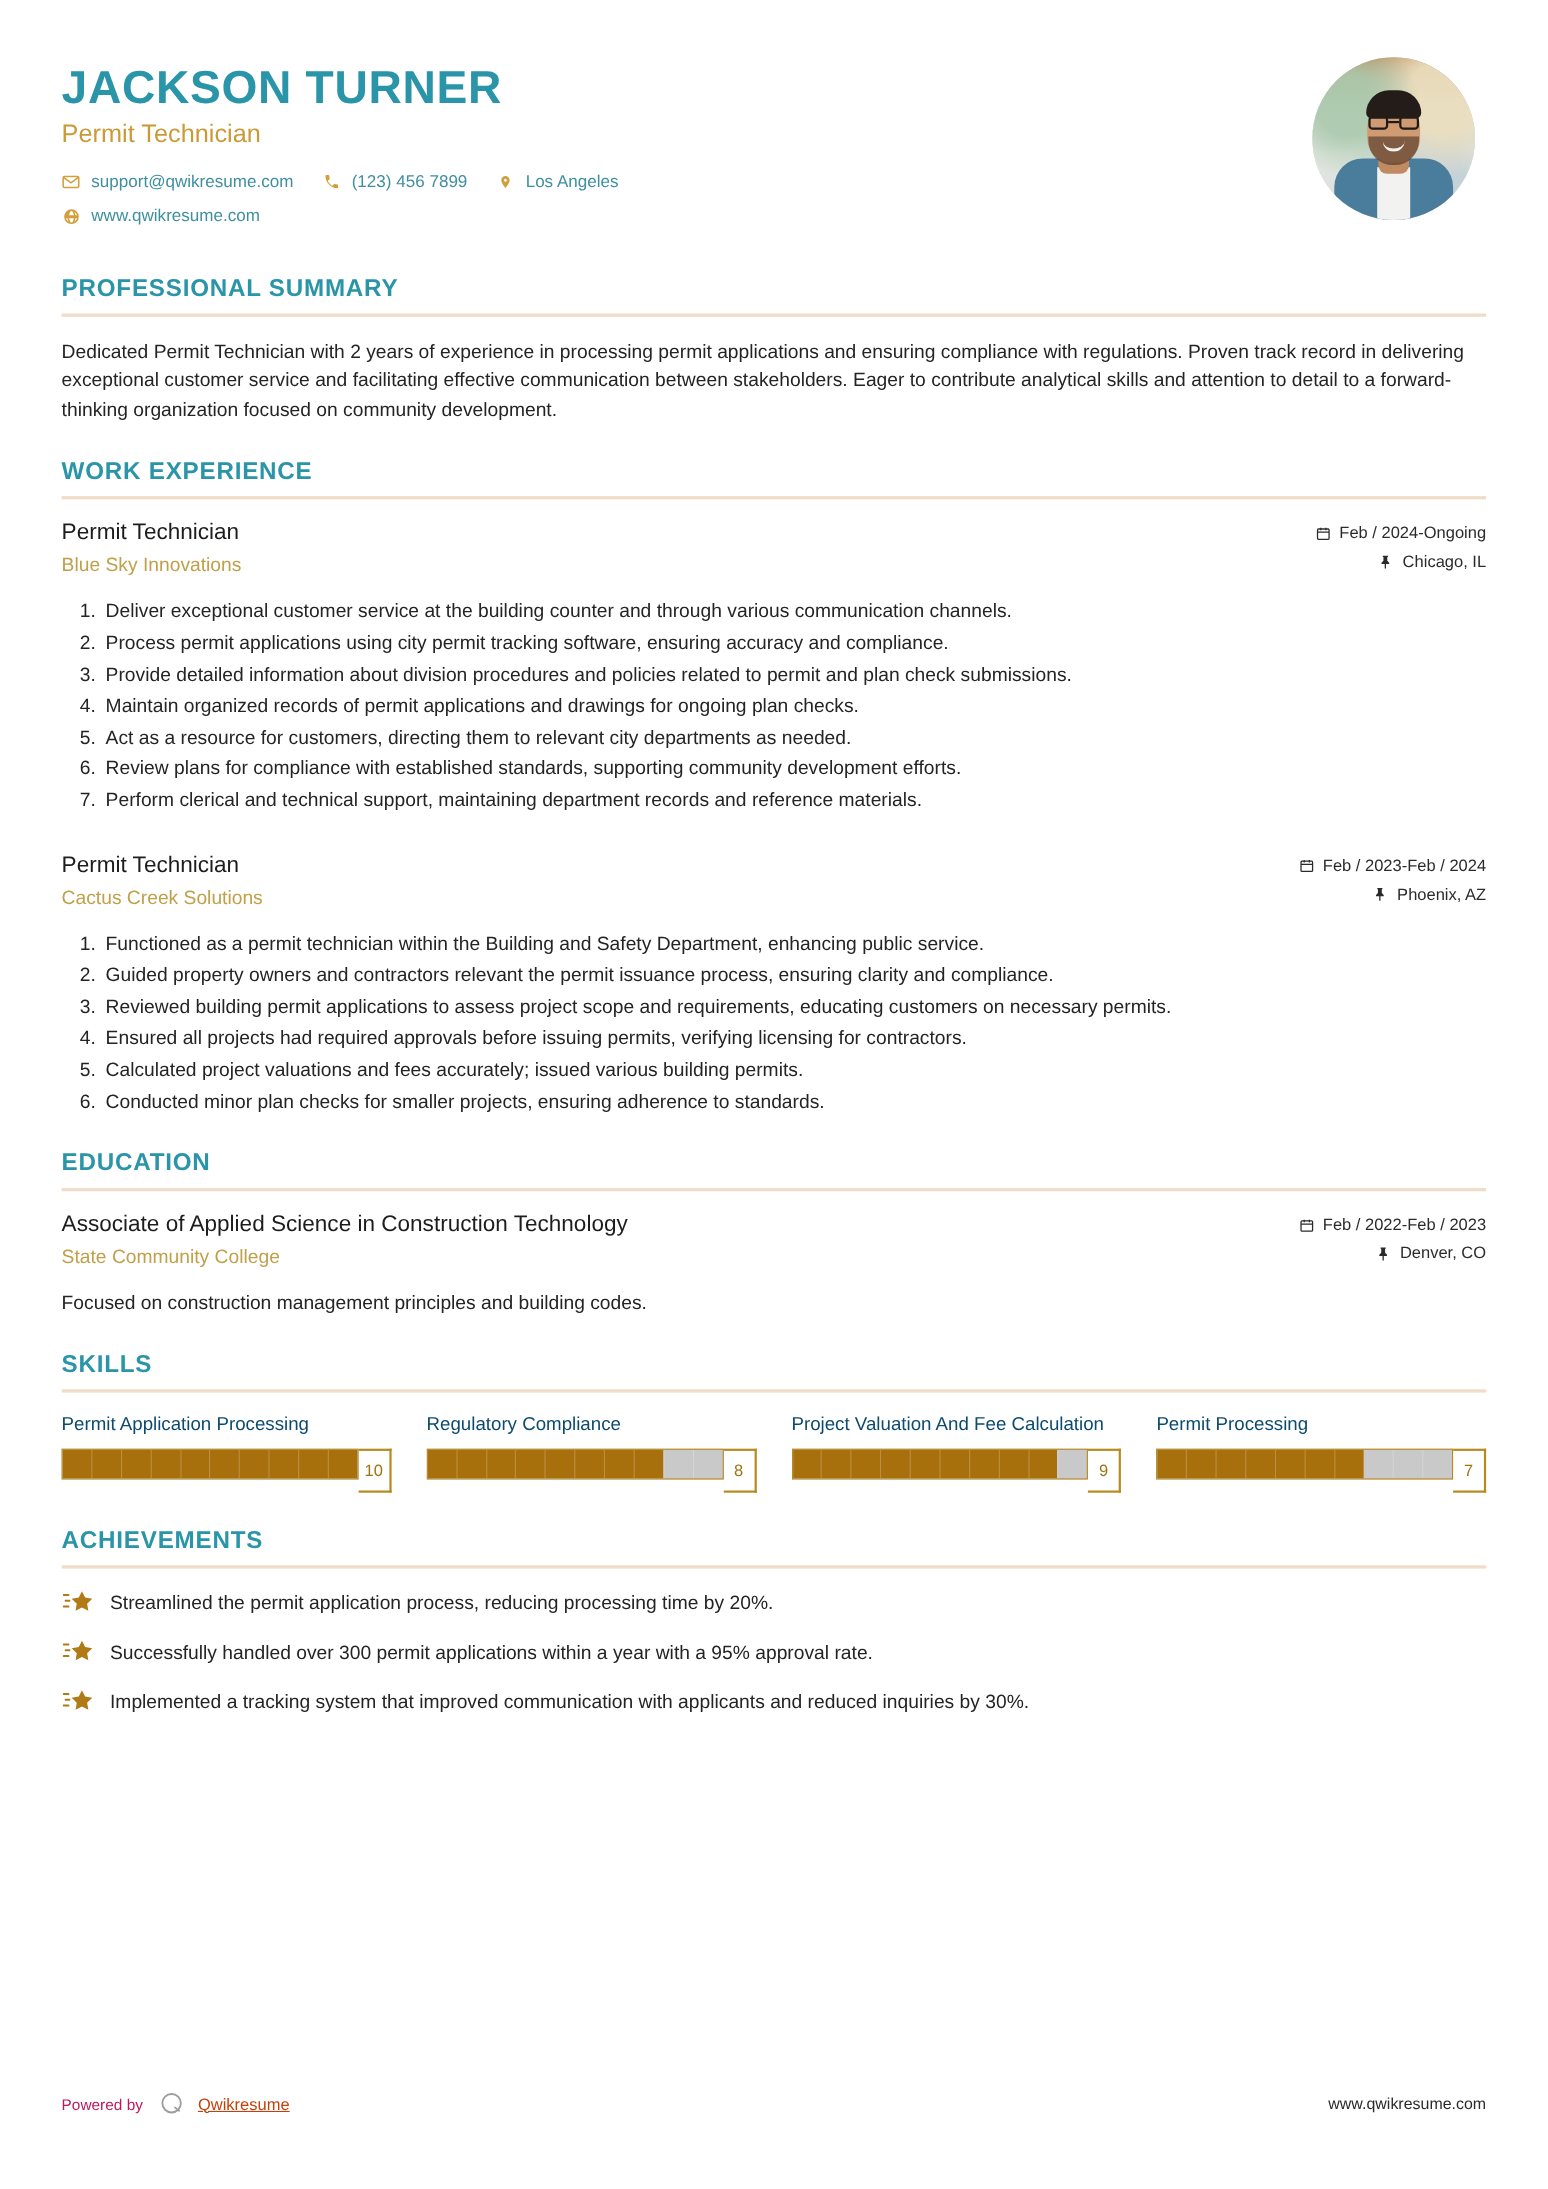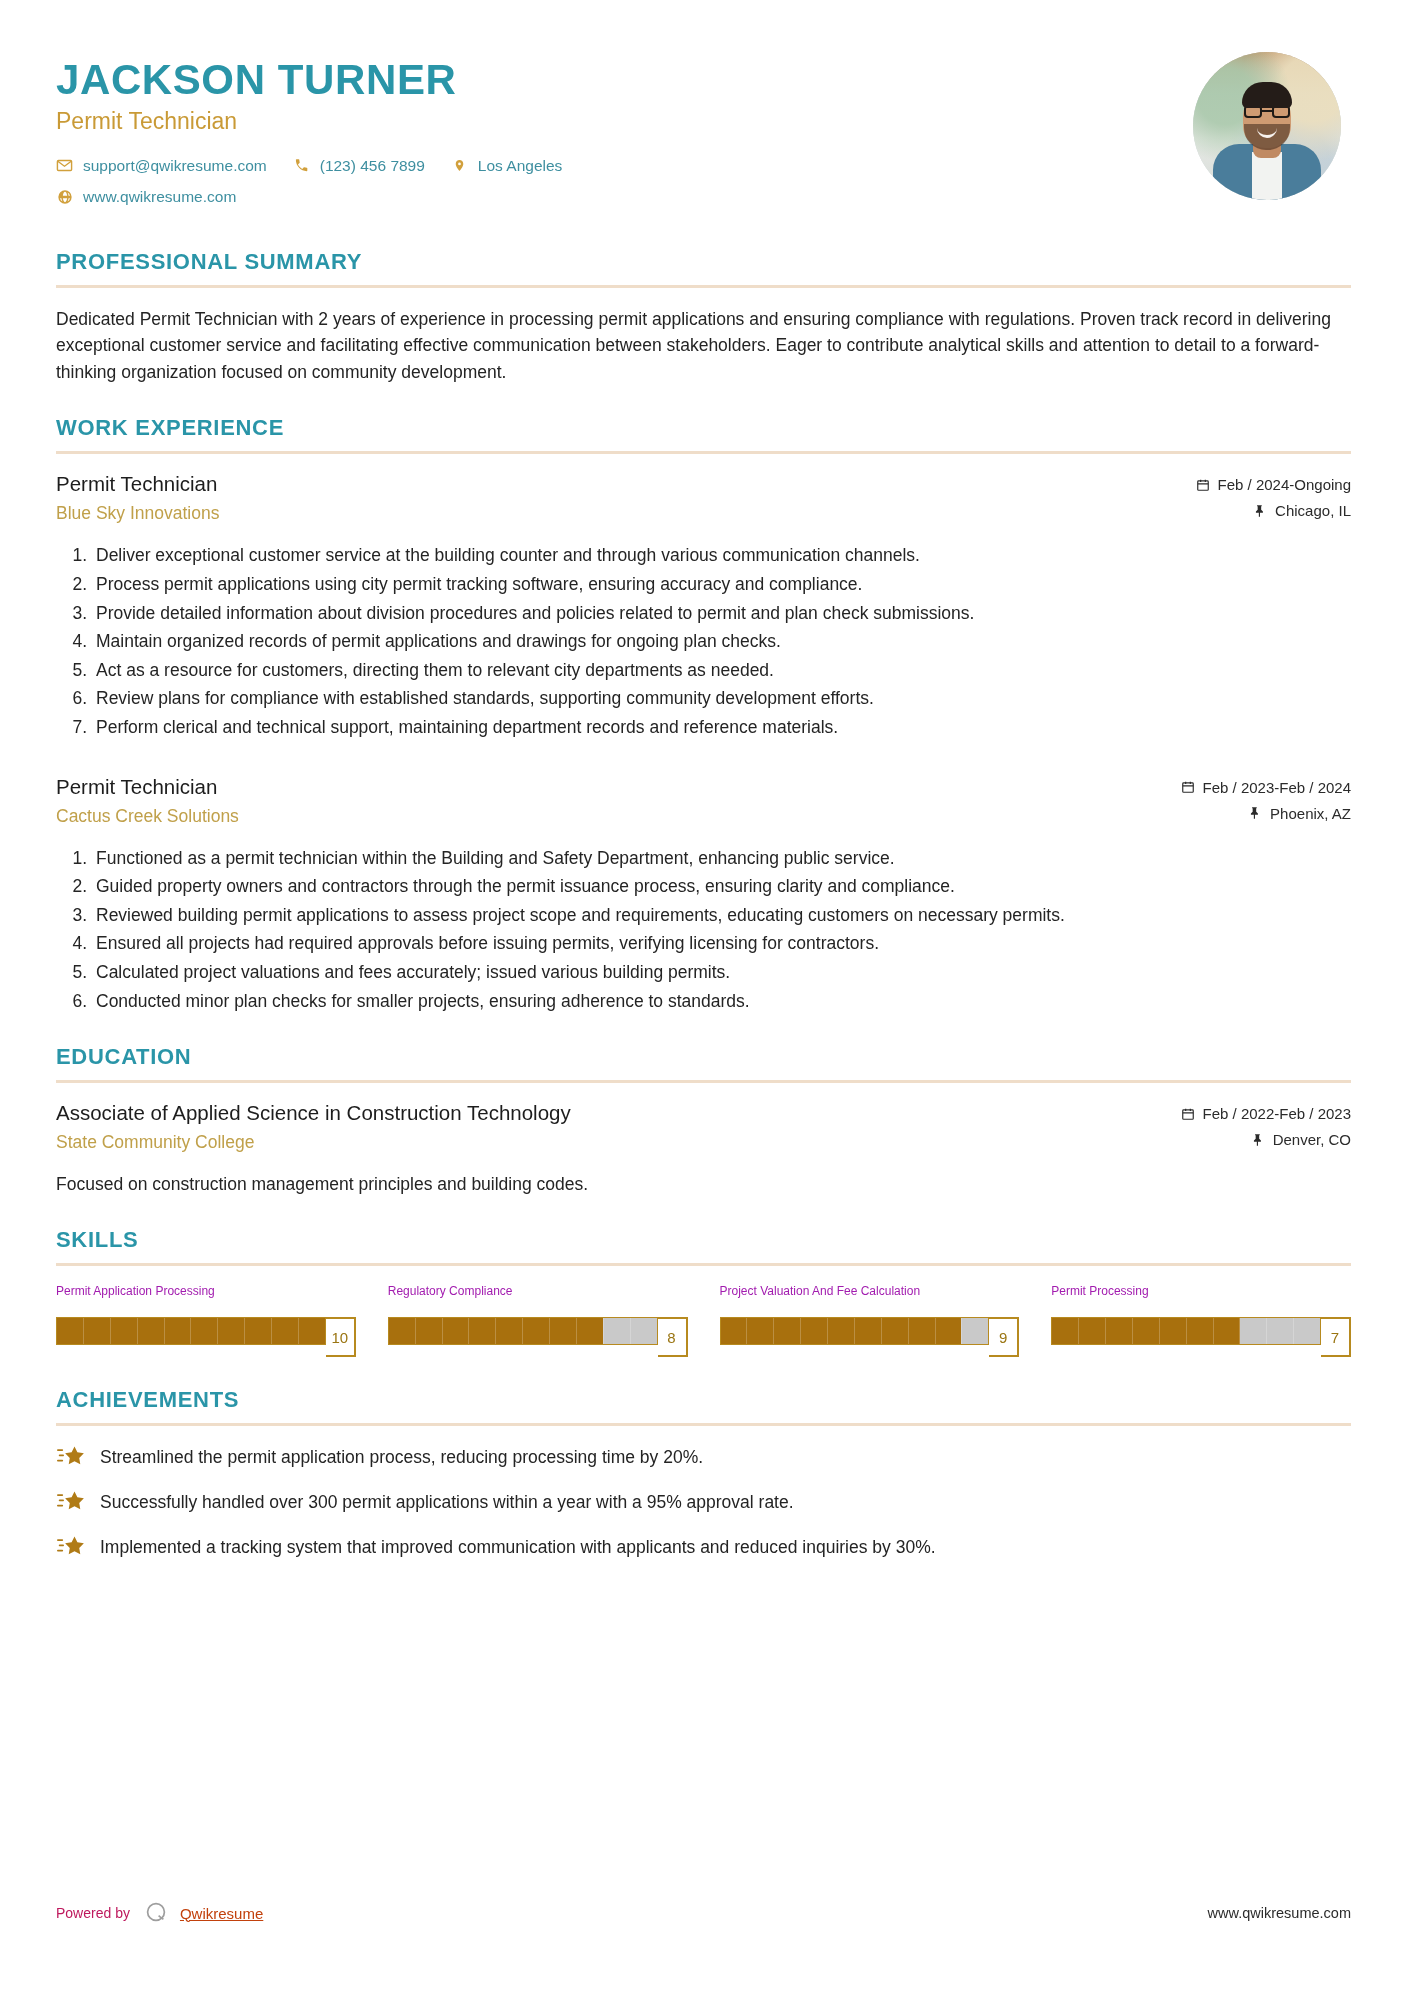--- a/index.html
+++ b/index.html
@@ -283,22 +283,22 @@
     column-gap: 32px;
     row-gap: 6px;
     margin-top: 4px;
   }
   .skill {
     display: flex;
     flex-direction: column;
     justify-content: flex-start;
   }
   .skill-name {
-    font-size: 12px;
-    color: #a21caf;
+    font-size: 17px;
+    color: #0c4a6e;
     line-height: 1.28;
     margin-bottom: 10px;
     min-height: 23px;
   }
   .skill-bar-wrap {
     display: flex;
     align-items: stretch;
     margin-top: auto;
   }
   .skill-bar {
@@ -548,21 +548,21 @@
               <svg width="14" height="14" viewBox="0 0 24 24" fill="currentColor">
                 <path d="M9 2h6v2h-1v6l3 3v2h-5v7h-2v-7H5v-2l3-3V4H7V2z"></path>
               </svg>
             </span>
             <span>Phoenix, AZ</span>
           </div>
         </div>
       </div>
       <ol class="duties">
         <li>Functioned as a permit technician within the Building and Safety Department, enhancing public service.</li>
-        <li>Guided property owners and contractors through the permit issuance process, ensuring clarity and compliance.</li>
+        <li>Guided property owners and contractors relevant the permit issuance process, ensuring clarity and compliance.</li>
         <li>Reviewed building permit applications to assess project scope and requirements, educating customers on necessary permits.</li>
         <li>Ensured all projects had required approvals before issuing permits, verifying licensing for contractors.</li>
         <li>Calculated project valuations and fees accurately; issued various building permits.</li>
         <li>Conducted minor plan checks for smaller projects, ensuring adherence to standards.</li>
       </ol>
     </div>
   </div>
 
   <div class="section">
     <div class="section-title">EDUCATION</div>

